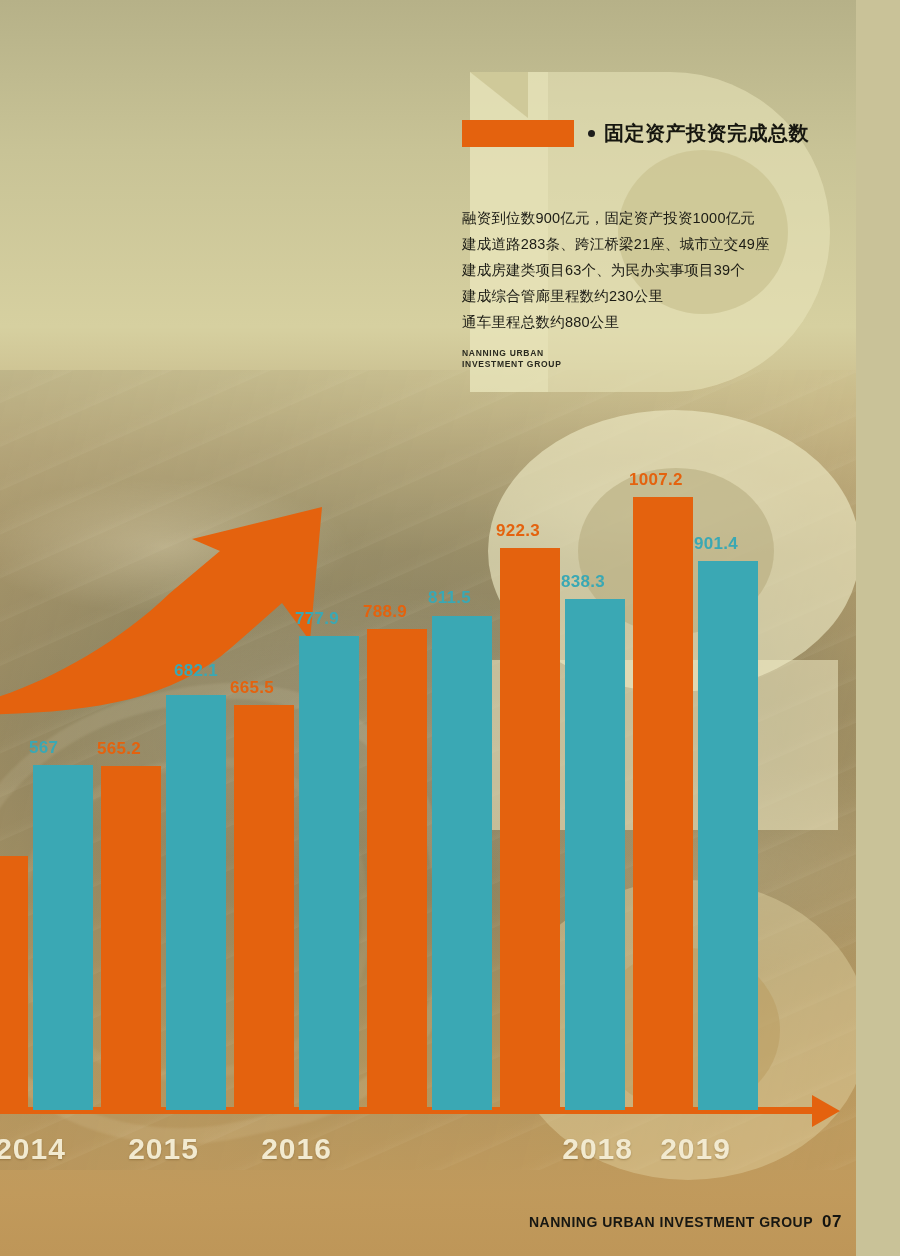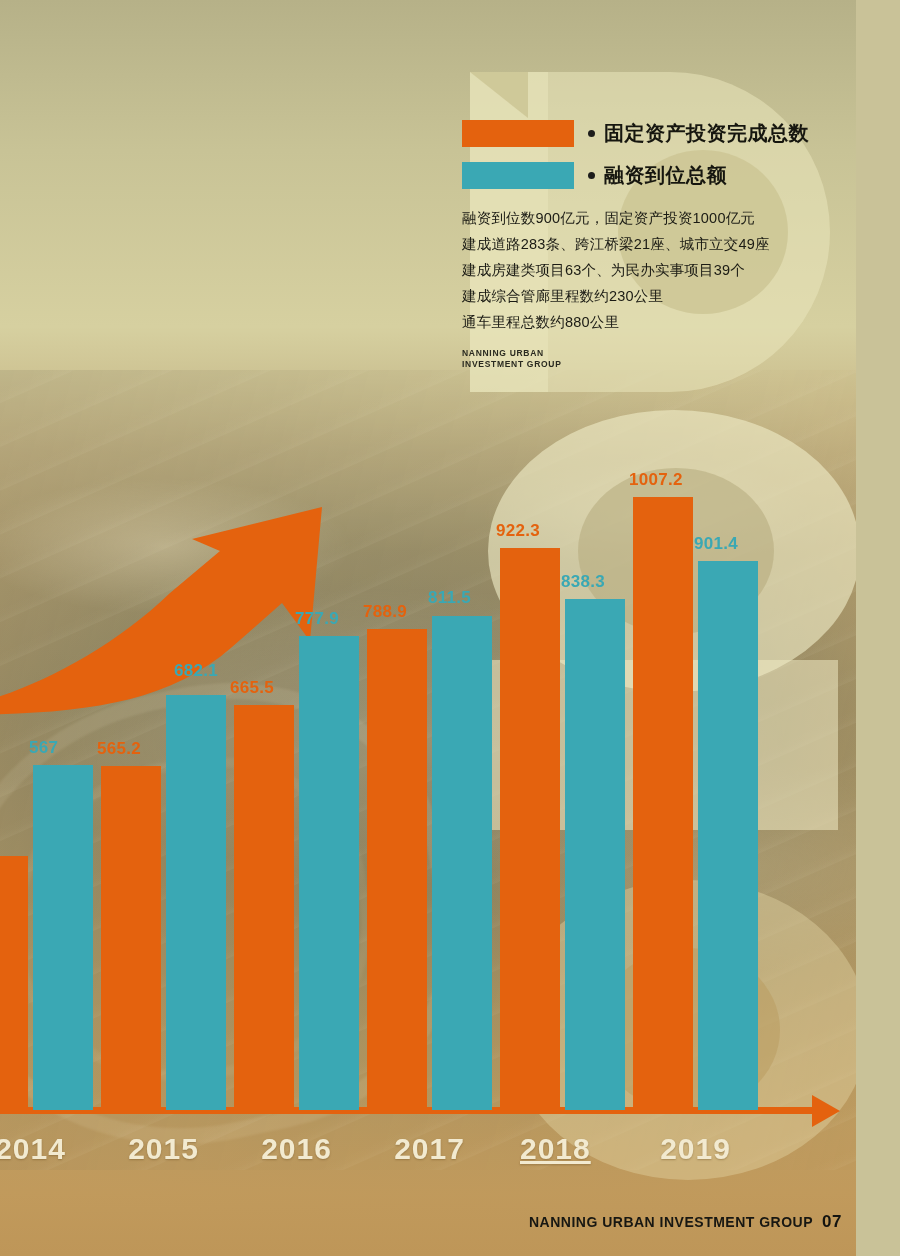--- a/index.html
+++ b/index.html
@@ -187,25 +187,20 @@
 
   <svg class="arrow" viewBox="0 0 400 260">
     <path d="M0 250 C 60 236, 140 196, 200 138 L 250 96 L 222 84 L 352 52 L 340 186 L 312 148 L 262 192 C 196 250, 110 258, 0 260 Z" fill="#e4620e"></path>
   </svg>
 
   <div class="legend">
     <div class="legend-row">
       <span class="swatch sw-orange"></span>
       <span class="legend-dot"></span>
       <span class="legend-label">固定资产投资完成总数</span>
-    </div>
-    <div class="legend-row">
-      <span class="swatch sw-teal"></span>
-      <span class="legend-dot"></span>
-      <span class="legend-label">融资到位总额</span>
     </div>
   </div>
 
   <div class="copy">
     <p>融资到位数900亿元，固定资产投资1000亿元</p>
     <p>建成道路283条、跨江桥梁21座、城市立交49座</p>
     <p>建成房建类项目63个、为民办实事项目39个</p>
     <p>建成综合管廊里程数约230公里</p>
     <p>通车里程总数约880公里</p>
   </div>
@@ -229,26 +224,25 @@
       <div class="year" style="left: 93px; width: 141px; text-align: center;">2015</div>
       <div class="bar orange" style="left: 234px; width: 60px; height: 405px;"></div>
       <div class="bar-label orange" style="left: 230px; bottom: 558px; margin-top: 8px;">665.5</div>
       <div class="bar teal" style="left: 299px; width: 60px; height: 474px;"></div>
       <div class="bar-label teal" style="left: 295px; bottom: 627px;">777.9</div>
       <div class="year" style="left: 226px; width: 141px; text-align: center;">2016</div>
       <div class="bar orange" style="left: 367px; width: 60px; height: 481px;"></div>
       <div class="bar-label orange" style="left: 363px; bottom: 634px;">788.9</div>
       <div class="bar teal" style="left: 432px; width: 60px; height: 494px;"></div>
       <div class="bar-label teal" style="left: 428px; bottom: 648px;">811.5</div>
-      <div class="year" style="left: 359px; width: 141px; text-align: center;">2017</div>
       <div class="bar orange" style="left: 500px; width: 60px; height: 562px;"></div>
       <div class="bar-label orange" style="left: 496px; bottom: 715px;">922.3</div>
       <div class="bar teal" style="left: 565px; width: 60px; height: 511px;"></div>
       <div class="bar-label teal" style="left: 561px; bottom: 664px;">838.3</div>
-      <div class="year" style="left: 520px; width: 141px; text-align: left; text-decoration: underline;">2018</div>
+      <div class="year" style="left: 492px; width: 141px; text-align: right;">2018</div>
       <div class="bar orange" style="left: 633px; width: 60px; height: 613px;"></div>
       <div class="bar-label orange" style="left: 629px; bottom: 766px;">1007.2</div>
       <div class="bar teal" style="left: 698px; width: 60px; height: 549px;"></div>
       <div class="bar-label teal" style="left: 694px; bottom: 702px;">901.4</div>
       <div class="year" style="left: 625px; width: 141px; text-align: center;">2019</div>
     </div>
 
   <div class="footer">
     <span class="footer-name">NANNING URBAN INVESTMENT GROUP</span>
     <span class="footer-page">07</span>

